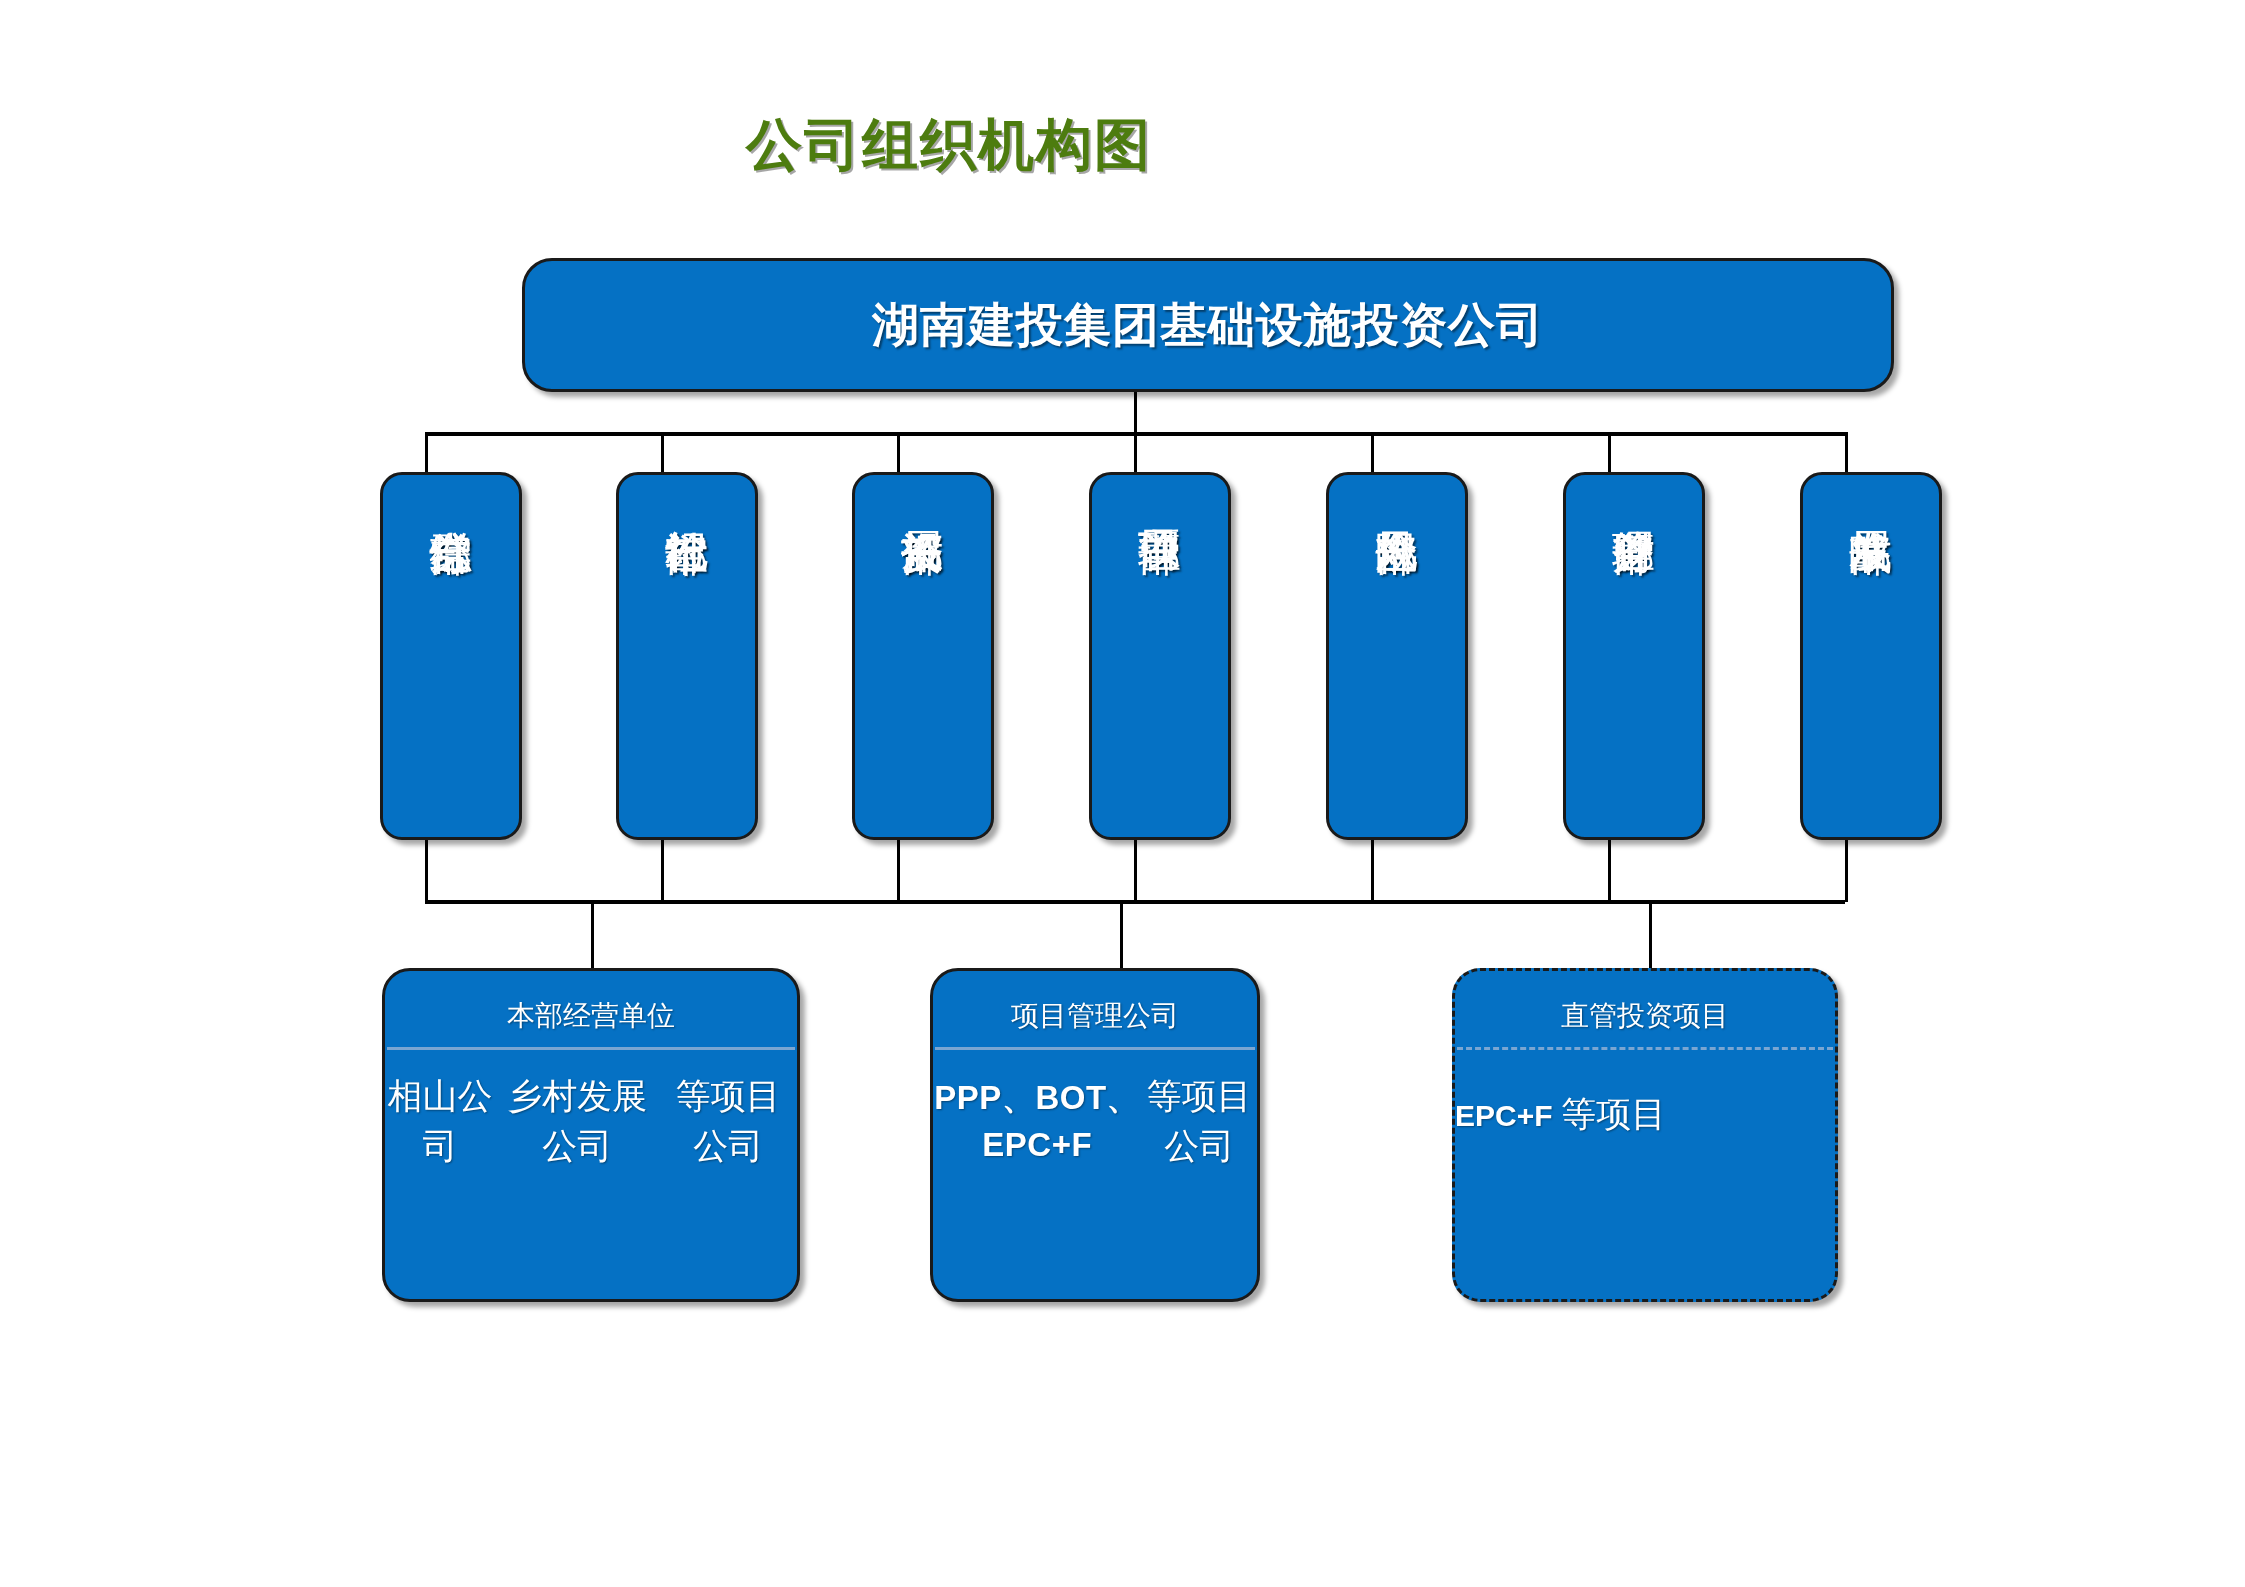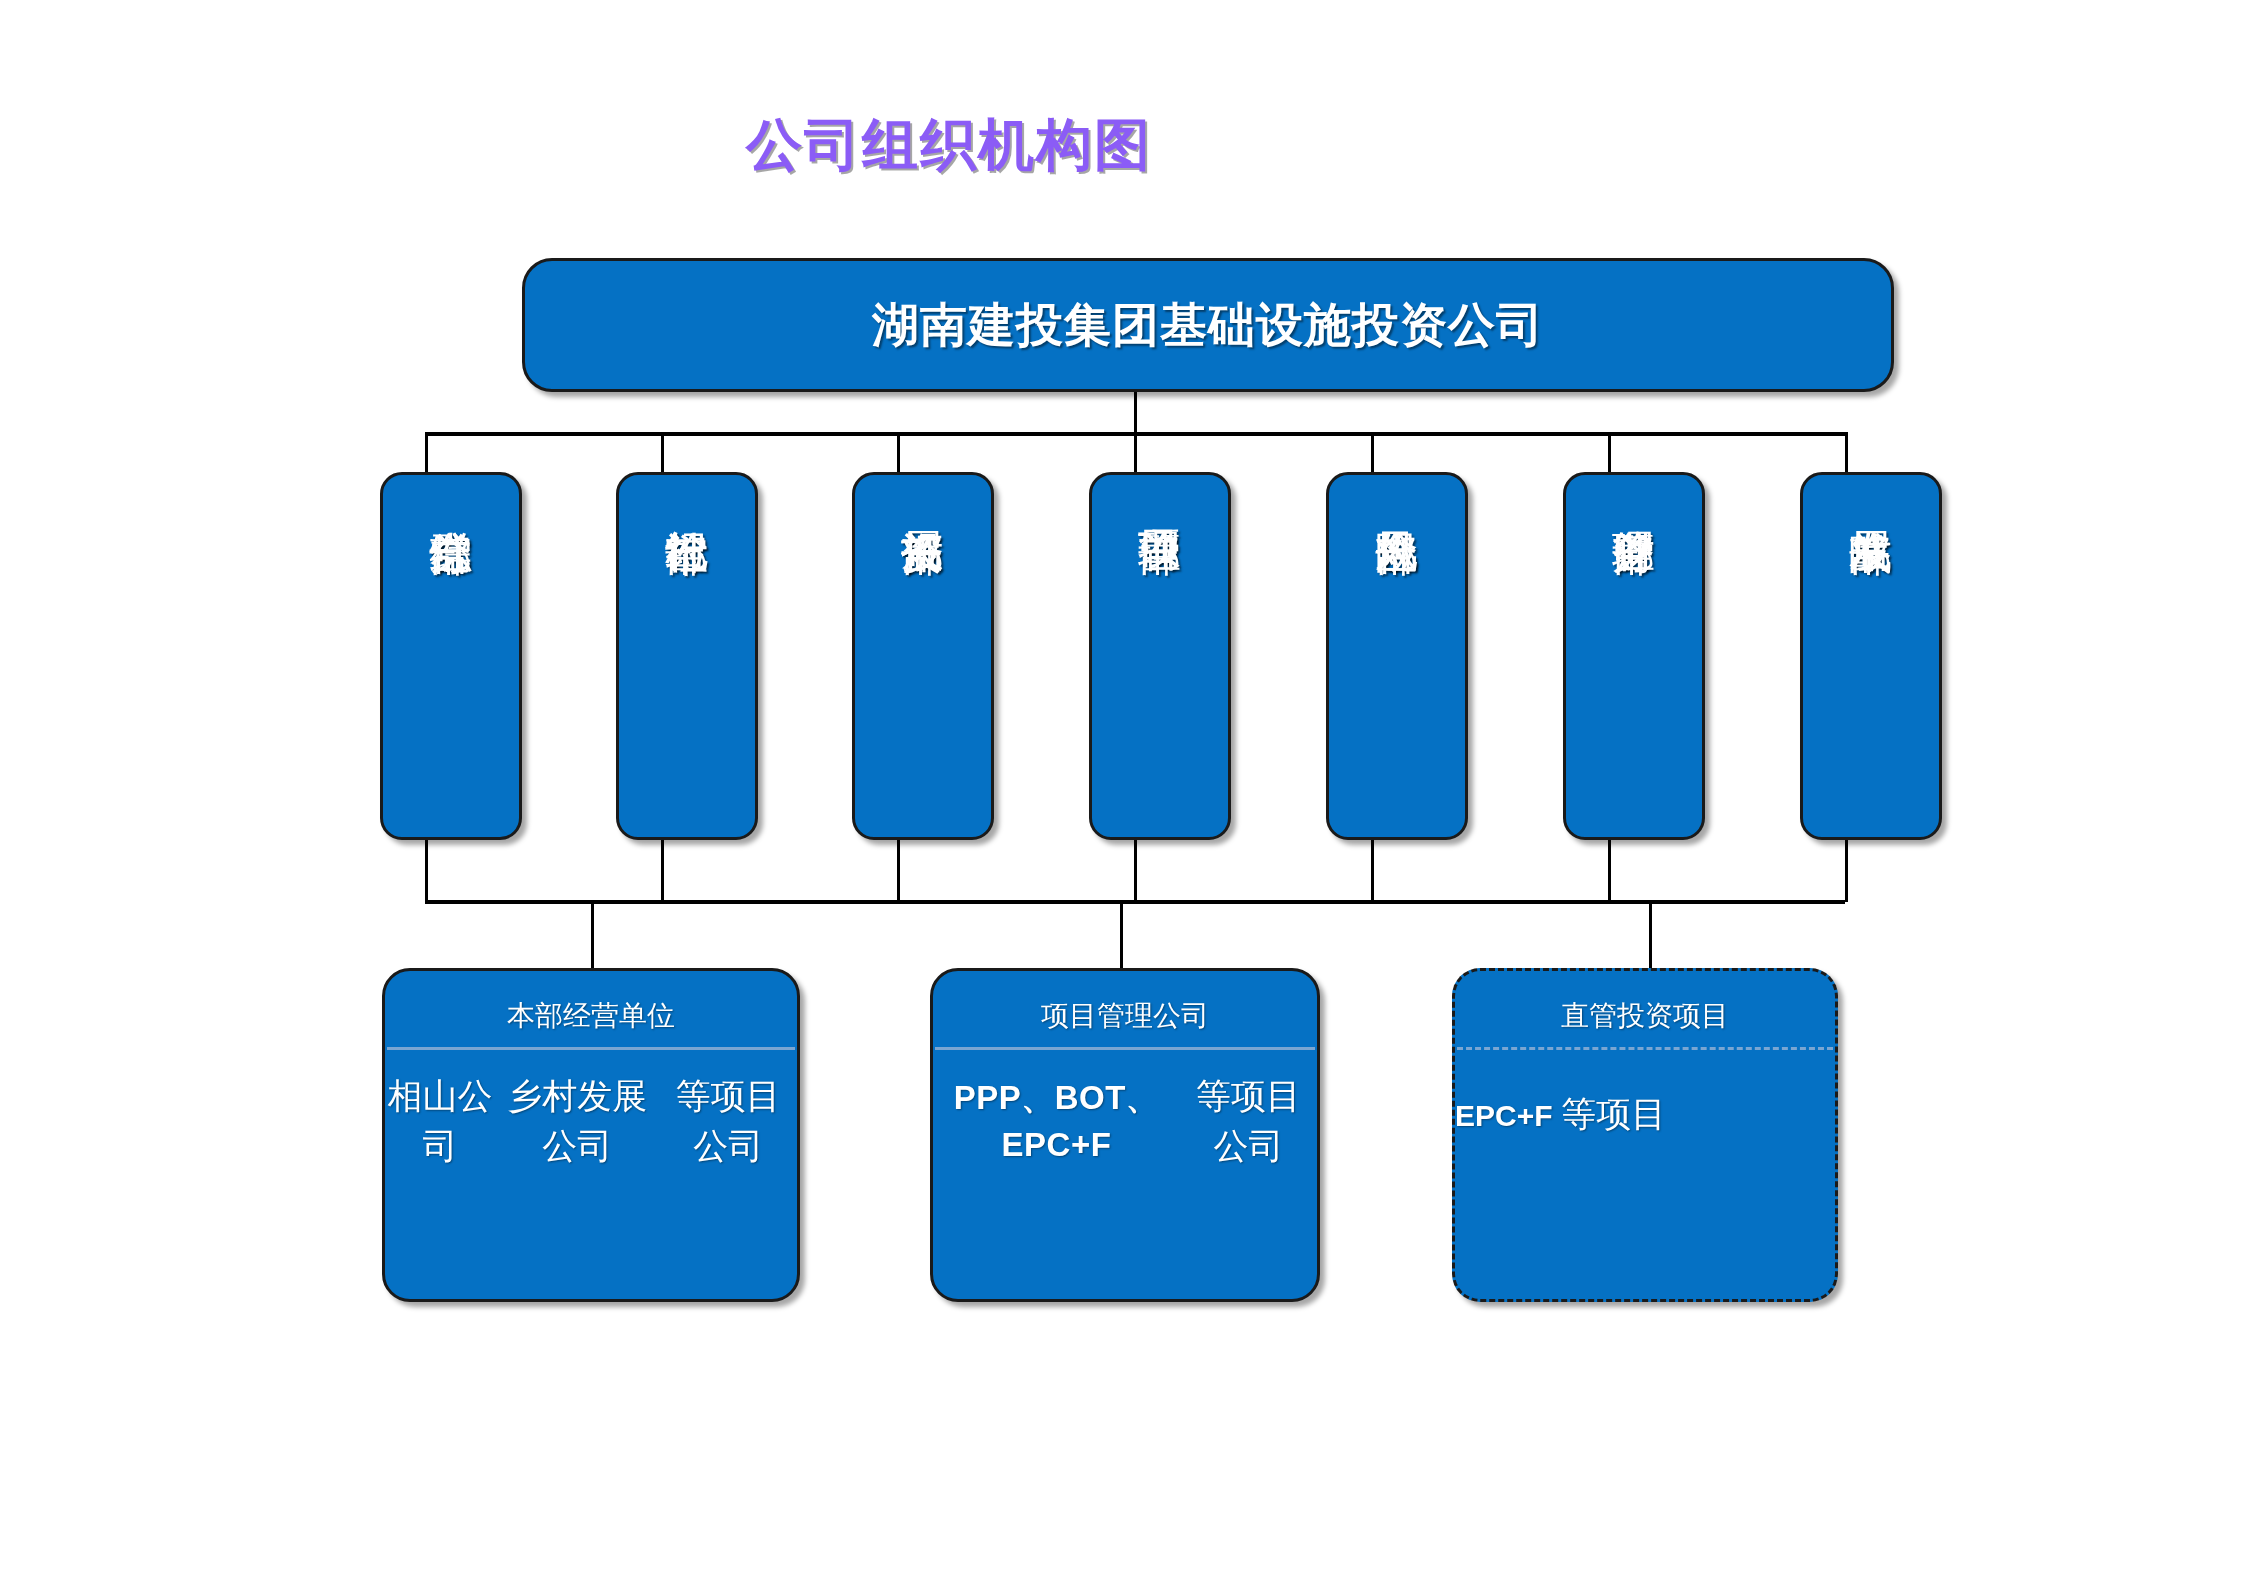--- a/index.html
+++ b/index.html
@@ -24,21 +24,21 @@
 
   
   .chart-title {
     position: absolute;
     left: 0;
     top: 108px;
     width: 1898px;
     text-align: center;
     font-size: 56px;
     font-weight: bold;
-    color: #8b5cf6;
+    color: #4d7c0f;
     letter-spacing: 2px;
     font-family: "Liberation Serif", "DejaVu Serif", serif;
     text-shadow: 2px 2px 0 rgba(0,0,0,0.35);
     white-space: nowrap;
   }
 
   
   .node {
     position: absolute;
     background: #0571C4;
@@ -208,21 +208,21 @@
   <div class="node node-group" style="left:382px; width:418px;">
     <div class="group-header">本部经营单位</div>
     <div class="group-divider"></div>
     <div class="group-body">
       <div>相山公司</div>
       <div>乡村发展公司</div>
       <div>等项目公司</div>
     </div>
   </div>
 
-  <div class="node node-group" style="left:930px; width:390px;">
+  <div class="node node-group" style="left:930px; width:330px;">
     <div class="group-header">项目管理公司</div>
     <div class="group-divider"></div>
     <div class="group-body">
       <div class="bold-line">PPP、BOT、EPC+F</div>
       <div>等项目公司</div>
     </div>
   </div>
 
   <div class="node node-group dashed-node" style="left:1452px; width:386px;">
     <div class="group-header">直管投资项目</div>

